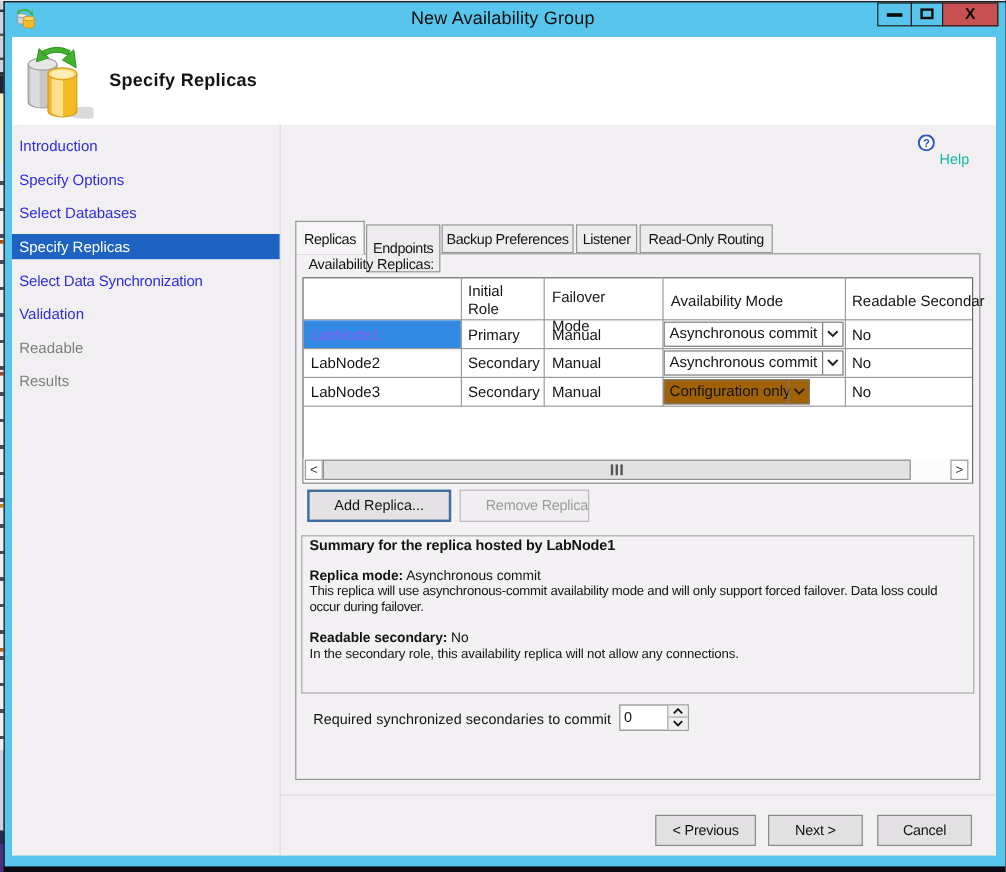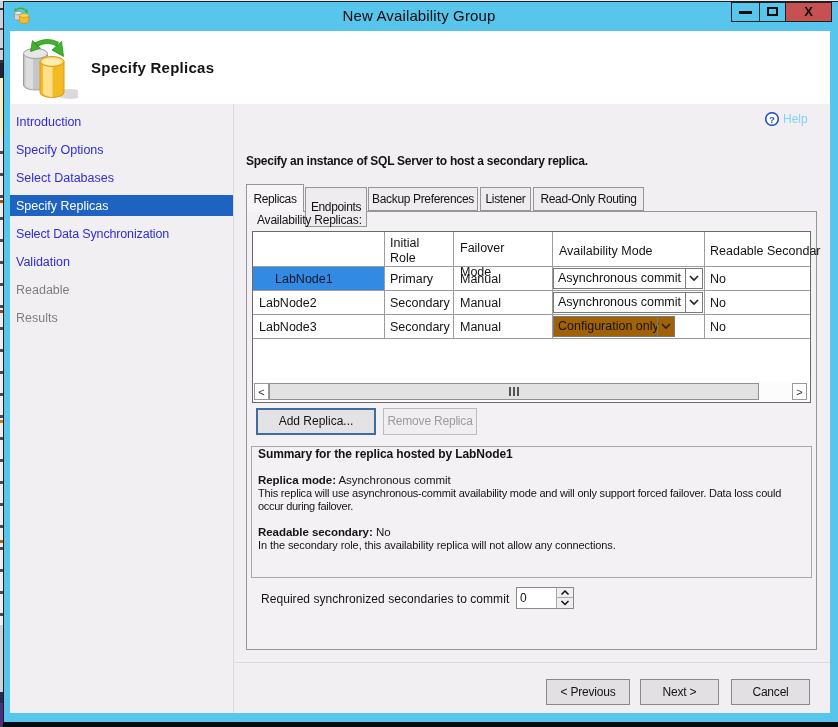--- a/index.html
+++ b/index.html
@@ -87,23 +87,22 @@
   <div class="g" style="left:16px;top:199px;color:#ffffff;">Specify Replicas</div>
   <div class="g" style="left:16px;top:227px;color:#2d2dda;letter-spacing:-0.15px;">Select Data Synchronization</div>
   <div class="g" style="left:16px;top:255px;color:#2d2dda;">Validation</div>
   <div class="g" style="left:16px;top:283px;color:#7e7e7e;">Readable</div>
   <div class="g" style="left:16px;top:311px;color:#7e7e7e;">Results</div>
 
   <svg class="abs" style="left:765px;top:112px;" width="14" height="14" viewBox="0 0 14 14">
     <circle cx="7" cy="7" r="6.3" fill="#ffffff" stroke="#2a52c8" stroke-width="1.6"></circle>
     <text x="7" y="10.5" font-size="9.5" font-weight="bold" fill="#2a52c8" text-anchor="middle" font-family="Liberation Sans">?</text>
   </svg>
-  <div class="t" style="left:783px;top:112px;color:#7dd3fc;">Help</div>
-
-  <div class="t b" style="left:246px;top:154px;font-size:12px;letter-spacing:-0.25px;">Specify an instance of SQL Server to host a secondary replica.</div>
+  <div class="t" style="left:783px;top:126px;color:#14b8a6;">Help</div>
+
 
   <div class="abs" style="left:246px;top:211px;width:571px;height:439px;border:1px solid #969696;background:#f4f1f4;"></div>
 
   <div class="tab" style="left:305px;top:187px;width:62px;height:40px;">Endpoints</div>
   <div class="tab" style="left:368px;top:187px;width:110px;height:24px;">Backup Preferences</div>
   <div class="tab" style="left:480px;top:187px;width:51px;height:24px;">Listener</div>
   <div class="tab" style="left:533px;top:187px;width:111px;height:24px;">Read-Only Routing</div>
   <div class="tab" style="left:246px;top:184px;width:58px;height:28px;border-bottom:none;background:#f7f5f7;">Replicas</div>
 
   <div class="t" style="left:257px;top:213px;letter-spacing:-0.2px;">Availability Replicas:</div>
@@ -120,21 +119,21 @@
     <div class="abs" style="left:0;top:82px;width:557px;height:1px;background:#9c9c9c;"></div>
     <div class="abs" style="left:0;top:106px;width:557px;height:1px;background:#9c9c9c;"></div>
 
     <div class="g" style="left:11px;top:12px;margin-top:24px;">Server Instance</div>
     <div class="g" style="left:137px;top:4px;line-height:15px;">Initial<br>Role</div>
     <div class="g" style="left:207px;top:4px;line-height:24px;">Failover<br>Mode</div>
     <div class="g" style="left:306px;top:12px;">Availability Mode</div>
     <div class="g" style="left:457px;top:12px;">Readable Secondar</div>
 
     <div class="abs" style="left:0px;top:35px;width:131px;height:23px;background:#338ae2;"></div>
-    <div class="g" style="left:22px;top:40px;color:#0f172a;">LabNode1</div>
+    <div class="g" style="left:6px;top:40px;color:#8b5cf6;">LabNode1</div>
     <div class="g" style="left:137px;top:40px;">Primary</div>
     <div class="g" style="left:207px;top:40px;">Manual</div>
     <div class="g" style="left:6px;top:64px;">LabNode2</div>
     <div class="g" style="left:137px;top:64px;">Secondary</div>
     <div class="g" style="left:207px;top:64px;">Manual</div>
     <div class="g" style="left:6px;top:88px;">LabNode3</div>
     <div class="g" style="left:137px;top:88px;">Secondary</div>
     <div class="g" style="left:207px;top:88px;">Manual</div>
 
     <div class="abs combo" style="left:300px;top:36px;width:150px;height:21px;border:1px solid #7a7a7a;background:#fff;">
@@ -166,21 +165,21 @@
       <div class="abs" style="left:1px;top:1px;width:15px;height:17px;border:1px solid #9a9a9a;background:#fff;text-align:center;font-size:11px;line-height:16px;color:#333;">&lt;</div>
       <div class="abs" style="left:16px;top:1px;width:490px;height:17px;border:1px solid #909090;background:#e2e2e2;"></div>
       <div class="abs" style="left:256px;top:5px;width:2px;height:9px;background:#555;"></div>
       <div class="abs" style="left:260px;top:5px;width:2px;height:9px;background:#555;"></div>
       <div class="abs" style="left:264px;top:5px;width:2px;height:9px;background:#555;"></div>
       <div class="abs" style="left:539px;top:1px;width:15px;height:17px;border:1px solid #9a9a9a;background:#fff;text-align:center;font-size:11px;line-height:16px;color:#333;">&gt;</div>
     </div>
   </div>
 
   <div class="abs" style="left:256px;top:408px;width:120px;height:27px;border:2px solid #3e6d9e;background:#e4e2e4;text-align:center;font-size:12px;line-height:23px;color:#141414;">Add Replica...</div>
-  <div class="abs" style="left:383px;top:408px;width:94px;height:27px;border:1px solid #bcbabc;background:#f0eef0;text-align:center;font-size:12px;letter-spacing:-0.2px;line-height:25px;color:#9c9c9c;">Remove Replica</div>
+  <div class="abs" style="left:383px;top:408px;width:108px;height:27px;border:1px solid #bcbabc;background:#f0eef0;text-align:right;font-size:12px;letter-spacing:-0.2px;line-height:25px;color:#9c9c9c;">Remove Replica</div>
 
   <div class="abs" style="left:251px;top:446px;width:561px;height:132px;border:1px solid #a8a8a8;background:#f4f1f4;"></div>
   <div class="t b" style="left:258px;top:447px;letter-spacing:-0.1px;">Summary for the replica hosted by LabNode1</div>
   <div class="s" style="left:258px;top:474px;font-size:11.5px;letter-spacing:-0.05px;"><span class="b">Replica mode:</span> Asynchronous commit</div>
   <div class="s" style="left:258px;top:487px;letter-spacing:-0.2px;">This replica will use asynchronous-commit availability mode and will only support forced failover. Data loss could</div>
   <div class="s" style="left:258px;top:500px;">occur during failover.</div>
   <div class="s" style="left:258px;top:526px;font-size:11.5px;letter-spacing:-0.05px;"><span class="b">Readable secondary:</span> No</div>
   <div class="s" style="left:258px;top:539px;letter-spacing:-0.1px;">In the secondary role, this availability replica will not allow any connections.</div>
 
   <div class="t" style="left:261px;top:592px;letter-spacing:0.05px;">Required synchronized secondaries to commit</div>

